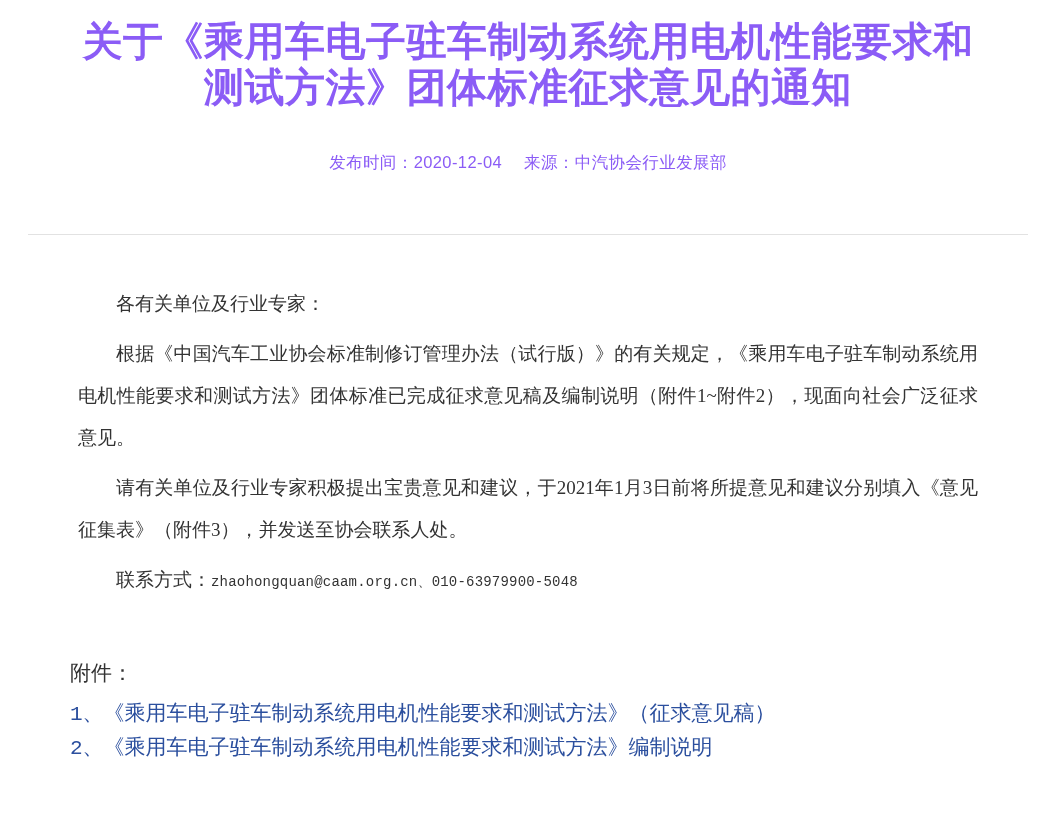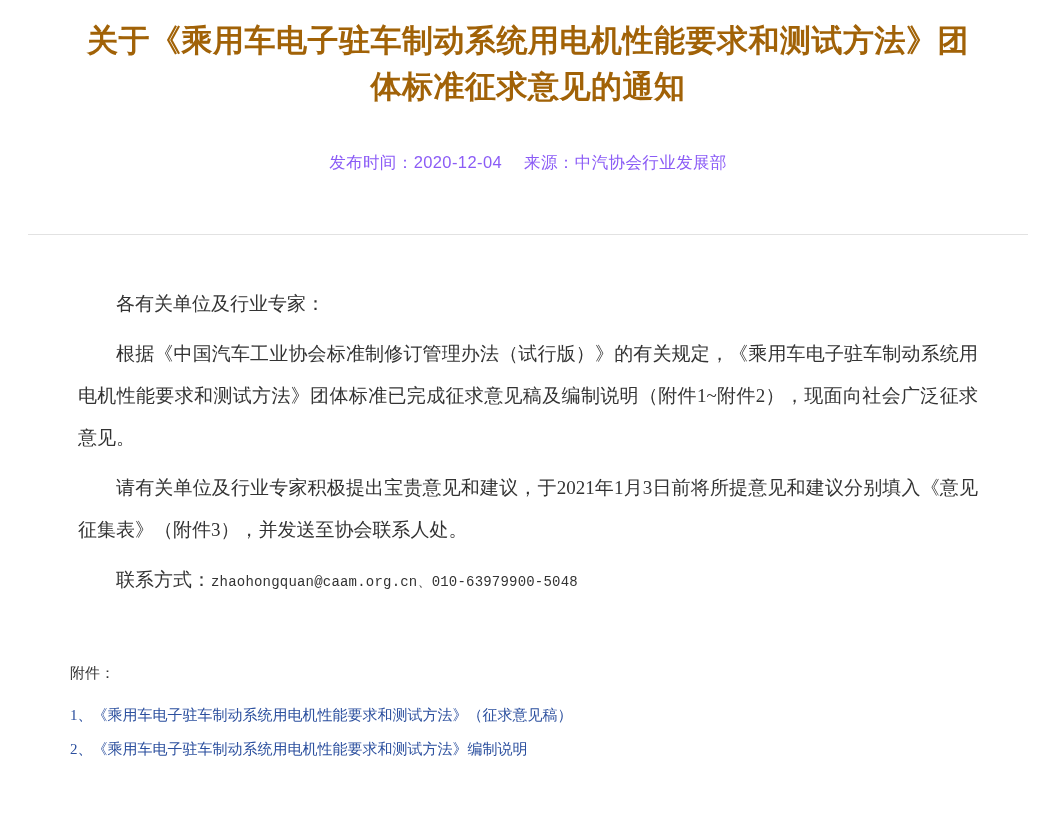--- a/index.html
+++ b/index.html
@@ -15,23 +15,23 @@
   }
   .page {
     width: 1056px;
     min-height: 838px;
     box-sizing: border-box;
     padding: 0;
     position: relative;
   }
   .title {
     font-family: "Liberation Sans", "DejaVu Sans", sans-serif;
-    font-size: 31px;
+    font-size: 40px;
     font-weight: bold;
-    color: #a16207;
+    color: #8b5cf6;
     text-align: center;
     line-height: 46px;
     letter-spacing: 0.5px;
     margin: 18px auto 0 auto;
     width: 900px;
   }
   .meta {
     margin-top: 42px;
     text-align: center;
     font-family: "Liberation Sans", "DejaVu Sans", sans-serif;
@@ -65,33 +65,34 @@
   .p-indent {
     text-indent: 2em;
   }
   .mono {
     font-family: "Liberation Mono", "DejaVu Sans Mono", monospace;
     font-size: 14px;
     letter-spacing: 0.2px;
   }
   .attach-head {
     margin-top: 52px;
-    font-size: 15px;
+    font-size: 21px;
     line-height: 36px;
   }
   .attach-list {
     margin-top: 8px;
   }
   .attach-item {
     display: block;
     color: #2b4f9e;
     text-decoration: none;
-    font-size: 15px;
+    font-size: 21px;
     line-height: 32px;
     margin-bottom: 2px;
+    font-family: Liberation Mono, monospace;
   }
 </style>
 </head>
 <body>
 
 <div class="page">
 
   <h1 class="title">关于《乘用车电子驻车制动系统用电机性能要求和测试方法》团体标准征求意见的通知</h1>
 
   <div class="meta">

